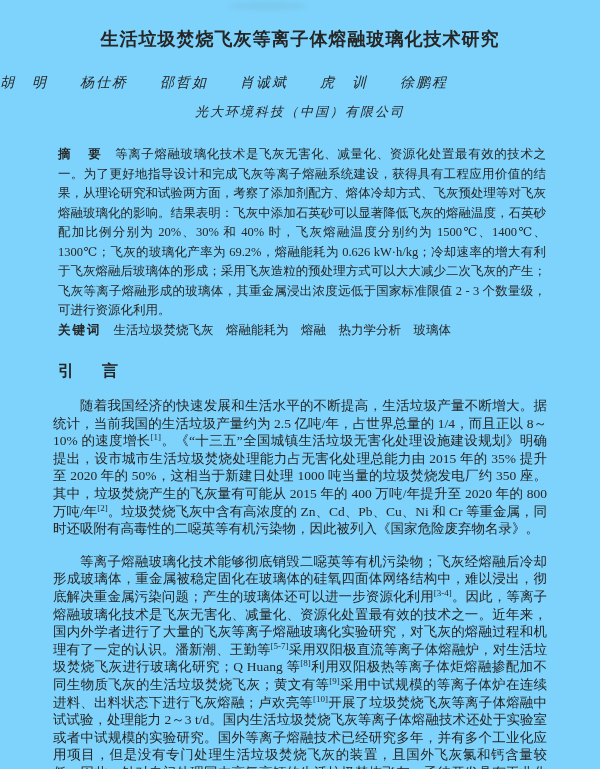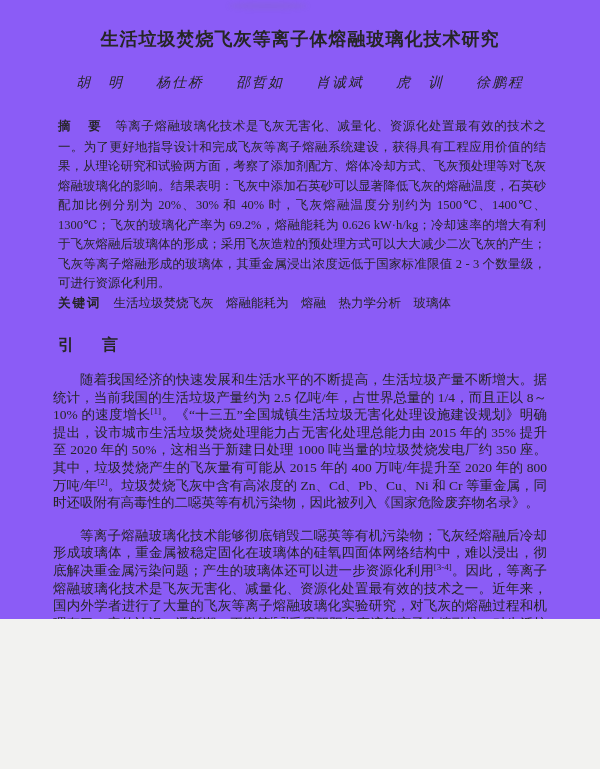--- a/index.html
+++ b/index.html
@@ -3,23 +3,23 @@
 <meta charset="utf-8">
 <style>
   html, body {
     margin: 0;
     padding: 0;
     background: #f2f2f0;
   }
   .page {
     position: relative;
     width: 600px;
-    height: 619px;
+    height: 769px;
     margin: 0;
-    background: #8b5cf6;
+    background: #7dd3fc;
     overflow: hidden;
     color: #262626;
     font-family: "Liberation Serif", "DejaVu Serif", serif;
     box-sizing: border-box;
     padding-top: 27px;
   }
   .scan-artifact {
     position: absolute;
     top: 2px;
     left: 228px;
@@ -32,21 +32,21 @@
   .title {
     text-align: center;
     font-family: "Liberation Sans", "DejaVu Sans", sans-serif;
     font-weight: bold;
     font-size: 18px;
     letter-spacing: 1px;
     margin: 0 30px;
     line-height: 24px;
   }
   .authors {
-    text-align: center;
+    text-align: left;
     margin-top: 23px;
     font-size: 14px;
     font-style: italic;
     letter-spacing: 2px;
     line-height: 18px;
   }
   .affiliation {
     text-align: center;
     margin-top: 11px;
     font-size: 13px;
@@ -55,21 +55,21 @@
     line-height: 17px;
   }
   .abstract-block {
     margin: 25px 54px 0 58px;
     font-size: 12.5px;
     line-height: 19.5px;
     text-align: justify;
   }
   .abstract-block p { margin: 0; }
   .inline-label {
-    font-family: Liberation Mono, monospace;
+    font-family: Liberation Sans, sans-serif;
     font-weight: bold;
     font-style: normal;
     margin-right: 12px;
     letter-spacing: 2px;
   }
   .section-heading {
     margin: 21px 0 16px 58px;
     font-family: "Liberation Sans", "DejaVu Sans", sans-serif;
     font-weight: bold;
     font-size: 16px;
@@ -94,20 +94,21 @@
 </head>
 <body>
 
 <div class="page">
   <div class="scan-artifact"></div>
 
   <h1 class="title">生活垃圾焚烧飞灰等离子体熔融玻璃化技术研究</h1>
 
   <div class="authors">胡　明　　杨仕桥　　邵哲如　　肖诚斌　　虎　训　　徐鹏程</div>
 
+  <div class="affiliation">光大环境科技（中国）有限公司</div>
 
   <div class="abstract-block">
     <p><span class="inline-label">摘　要</span><span>等离子熔融玻璃化技术是飞灰无害化、减量化、资源化处置最有效的技术之一。为了更好地指导设计和完成飞灰等离子熔融系统建设，获得具有工程应用价值的结果，从理论研究和试验两方面，考察了添加剂配方、熔体冷却方式、飞灰预处理等对飞灰熔融玻璃化的影响。结果表明：飞灰中添加石英砂可以显著降低飞灰的熔融温度，石英砂配加比例分别为 20%、30% 和 40% 时，飞灰熔融温度分别约为 1500℃、1400℃、1300℃；飞灰的玻璃化产率为 69.2%，熔融能耗为 0.626 kW·h/kg；冷却速率的增大有利于飞灰熔融后玻璃体的形成；采用飞灰造粒的预处理方式可以大大减少二次飞灰的产生；飞灰等离子熔融形成的玻璃体，其重金属浸出浓度远低于国家标准限值 2 - 3 个数量级，可进行资源化利用。</span></p>
     <p><span class="inline-label">关键词</span><span>生活垃圾焚烧飞灰　熔融能耗为　熔融　热力学分析　玻璃体</span></p>
   </div>
 
   <h2 class="section-heading">引　言</h2>
 
   <div class="body-text">
       <p>随着我国经济的快速发展和生活水平的不断提高，生活垃圾产量不断增大。据统计，当前我国的生活垃圾产量约为 2.5 亿吨/年，占世界总量的 1/4，而且正以 8～10% 的速度增长<sup>[1]</sup>。《“十三五”全国城镇生活垃圾无害化处理设施建设规划》明确提出，设市城市生活垃圾焚烧处理能力占无害化处理总能力由 2015 年的 35% 提升至 2020 年的 50%，这相当于新建日处理 1000 吨当量的垃圾焚烧发电厂约 350 座。其中，垃圾焚烧产生的飞灰量有可能从 2015 年的 400 万吨/年提升至 2020 年的 800 万吨/年<sup>[2]</sup>。垃圾焚烧飞灰中含有高浓度的 Zn、Cd、Pb、Cu、Ni 和 Cr 等重金属，同时还吸附有高毒性的二噁英等有机污染物，因此被列入《国家危险废弃物名录》。</p>

